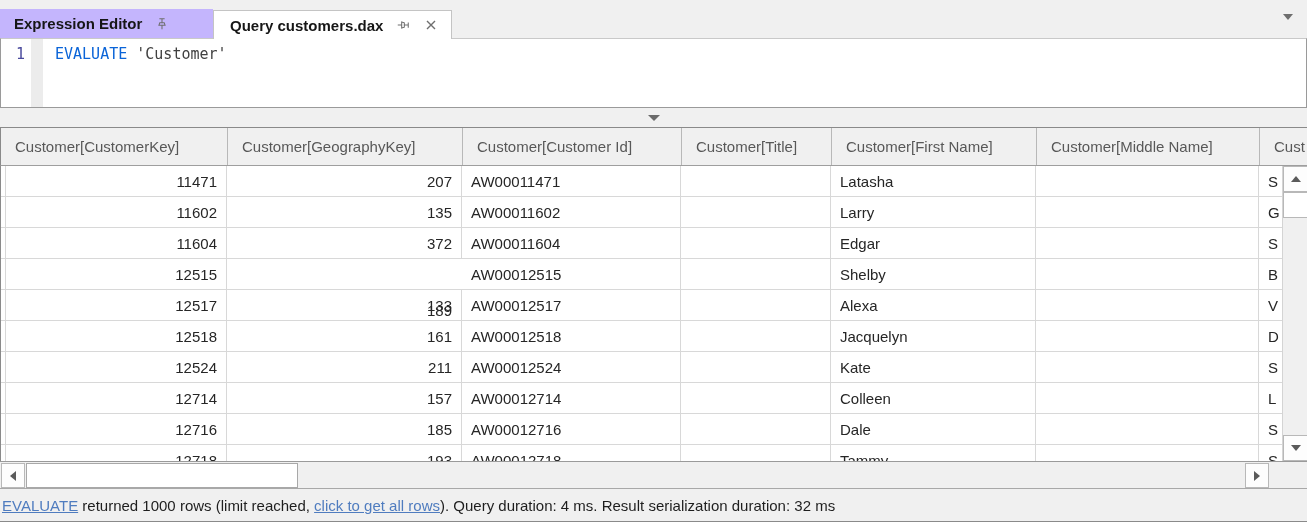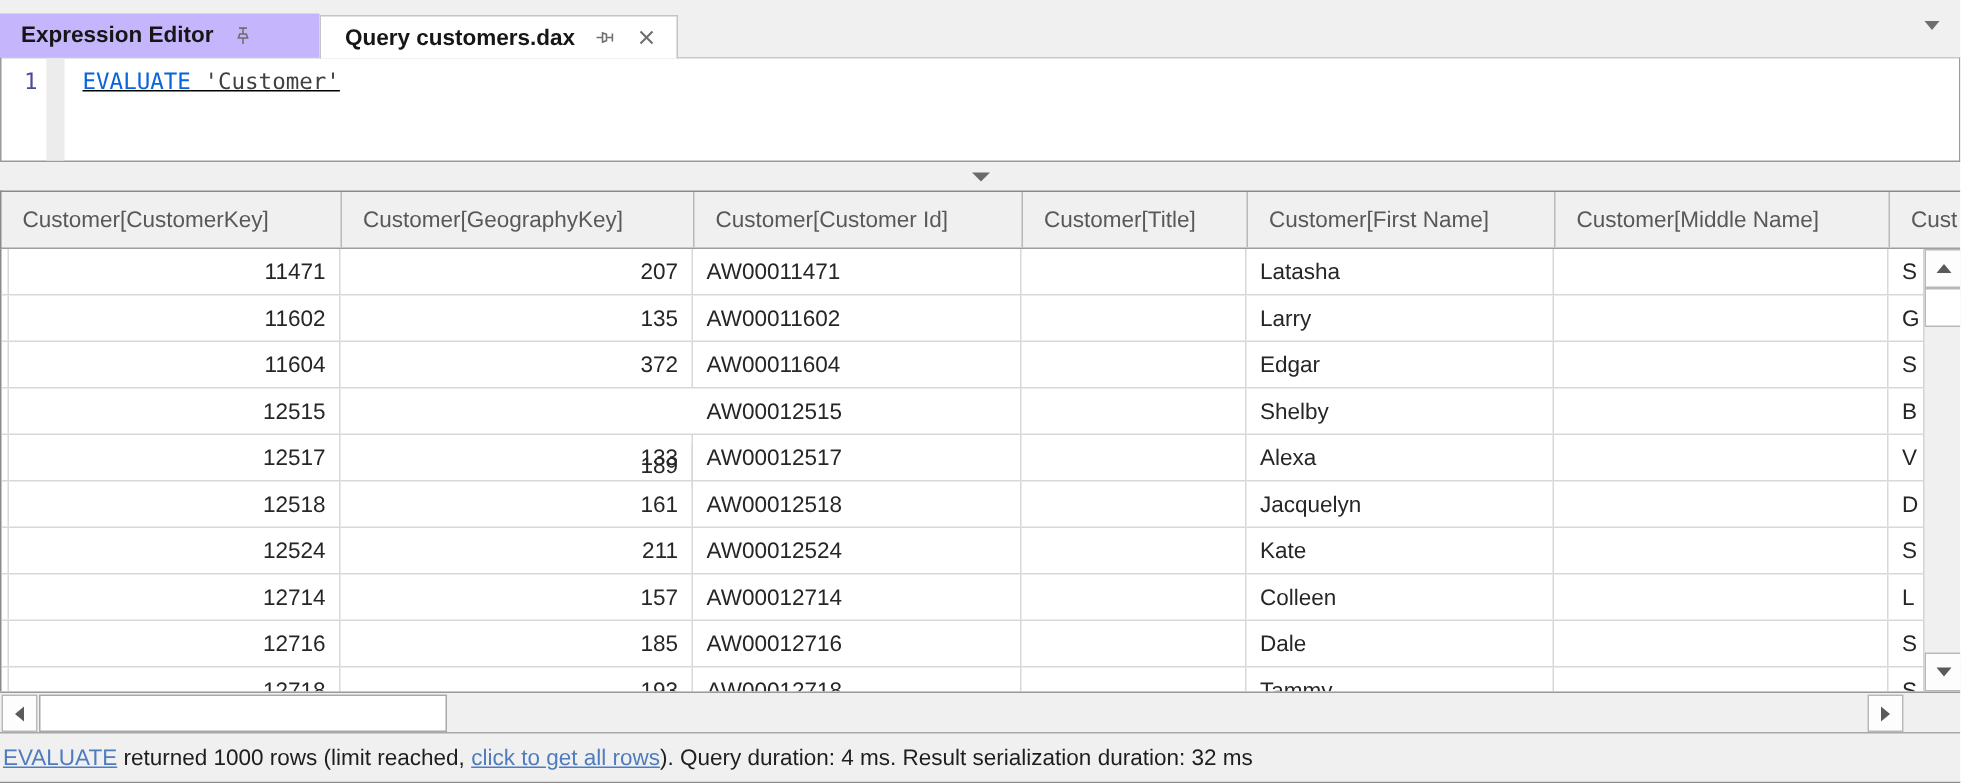--- a/index.html
+++ b/index.html
@@ -18,21 +18,21 @@
   .pin-svg { stroke:#6e6e6e; stroke-width:1.2; fill:none; }
   .pin-rot { transform:rotate(90deg); }
   .tab-menu { position:absolute; right:14px; top:14px; width:0; height:0;
               border-left:5px solid transparent; border-right:5px solid transparent; border-top:6px solid #6e6e6e; }
 
   
   .editor { height:70px; border:1px solid #9a9a9a; border-top:1px solid #c9c9c9; display:flex; background:#fff; }
   .gutter { width:30px; padding-top:6px; text-align:right; padding-right:6px;
             font-family:"DejaVu Sans Mono", monospace; font-size:15px; color:#4a4a9d; }
   .gutter-strip { width:12px; background:#ececec; }
-  .code { flex:1; padding:6px 0 0 12px; font-family:"DejaVu Sans Mono", monospace; font-size:15px; white-space:pre;text-decoration:underline; }
+  .code { flex:1; padding:6px 0 0 12px; font-family:"DejaVu Sans Mono", monospace; font-size:15px; white-space:pre; }
   .kw { color:#0a64d8; }
   .str { color:#404040; }
 
   
   .splitter { height:19px; background:#f0f0f0; display:flex; align-items:center; justify-content:center; }
   .splitter .tri { width:0; height:0; border-left:6px solid transparent; border-right:6px solid transparent; border-top:6px solid #6a6a6a; }
 
   
   .grid-header { height:39px; background:#f0f0f0; border-top:1px solid #8a8a8a; border-bottom:1px solid #9e9e9e;
                  border-left:1px solid #8a8a8a; display:flex; overflow:hidden; }

